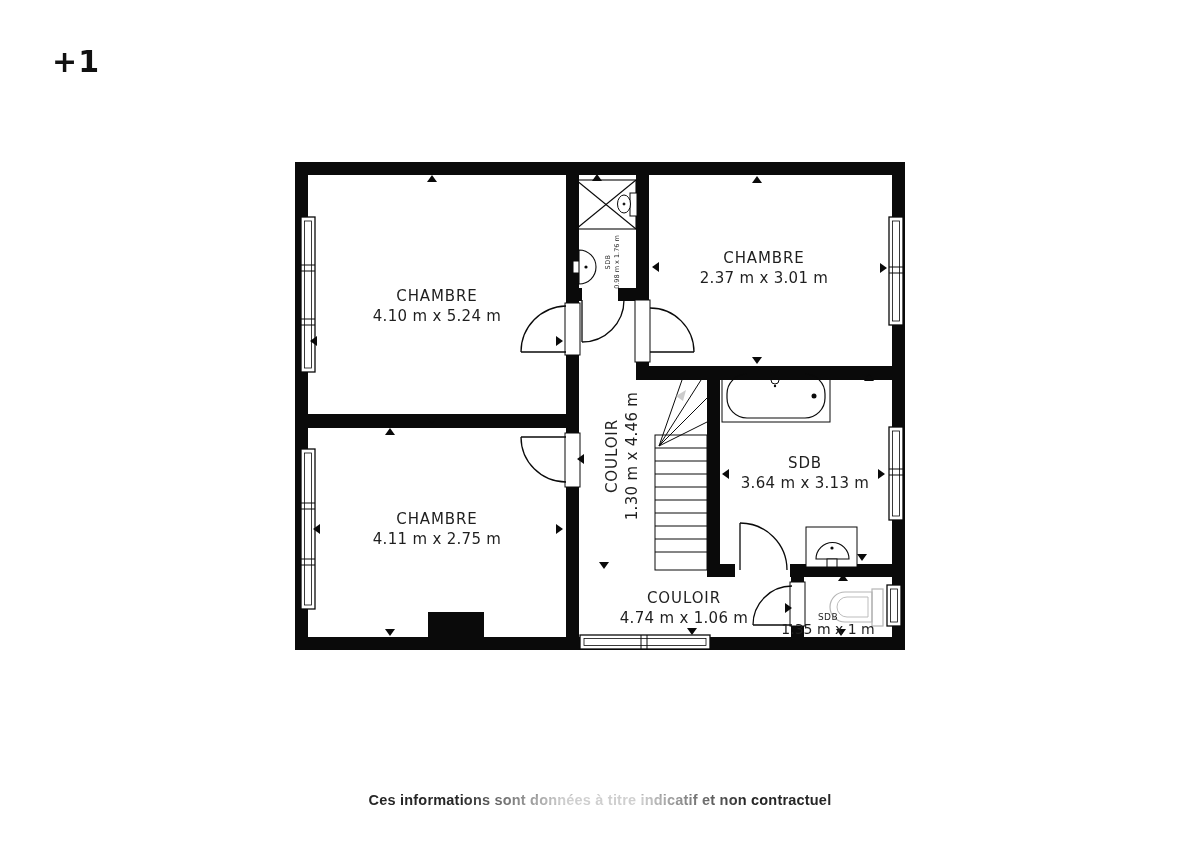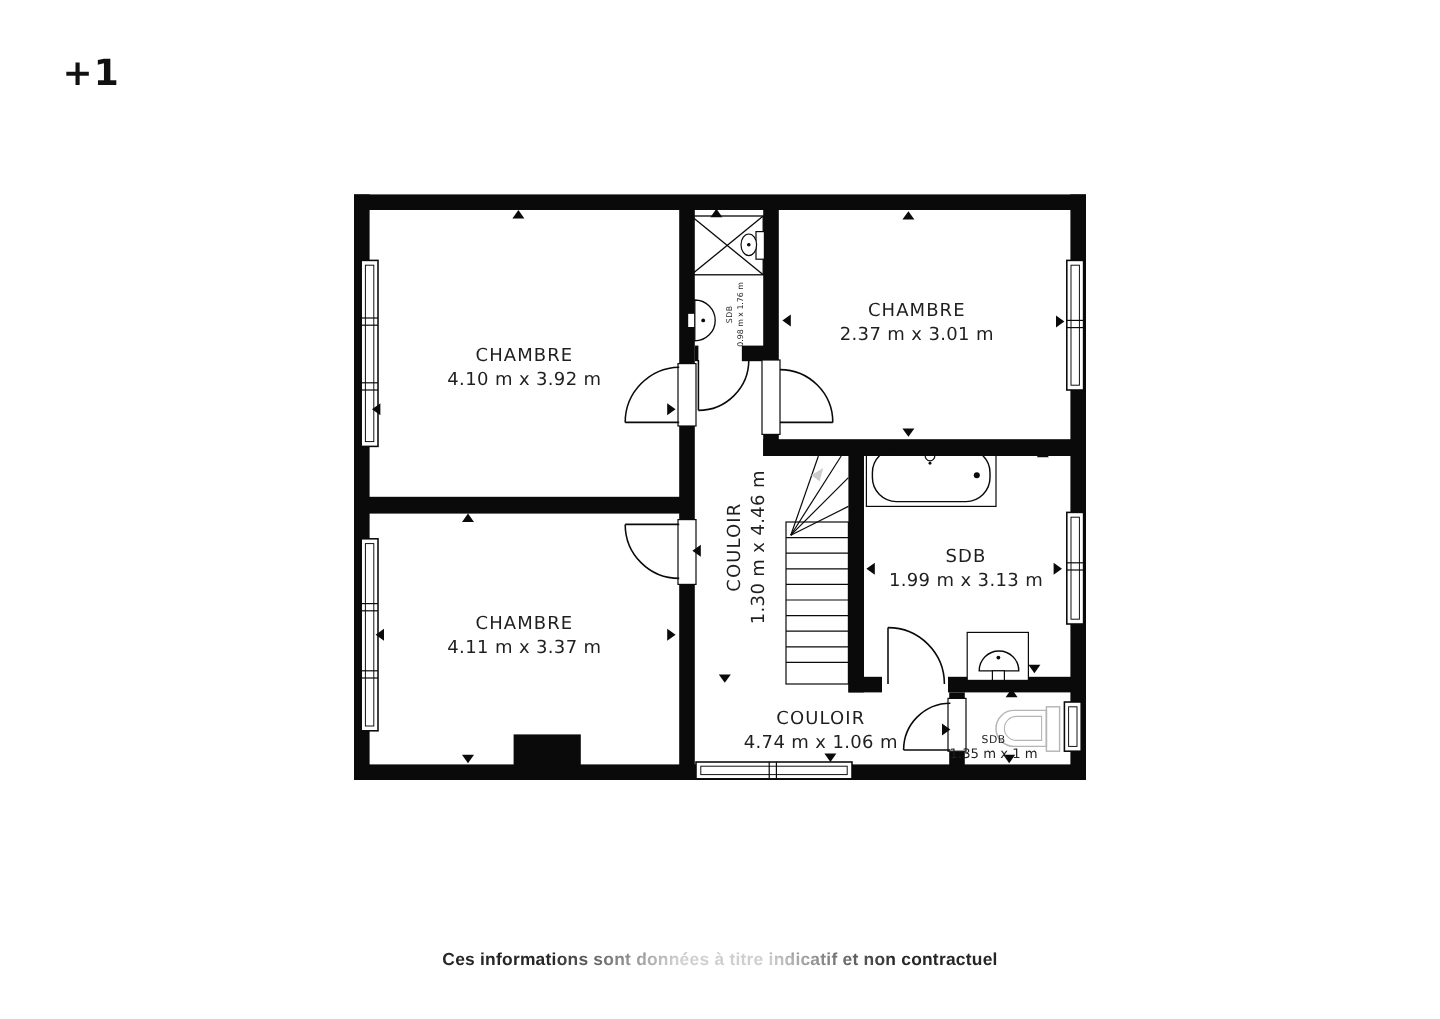--- a/index.html
+++ b/index.html
@@ -10,21 +10,21 @@
                color:#111;letter-spacing:1px;}
   svg.plan{position:absolute;left:0;top:0;}
   .room-label{position:absolute;transform:translate(-50%,-50%);text-align:center;
               white-space:nowrap;color:#1f1f1f;}
   .room-label .rname{font-size:15px;letter-spacing:0.9px;line-height:20px;}
   .room-label .rdims{font-size:15px;letter-spacing:0.3px;line-height:20px;}
   .room-label.rot{transform:translate(-50%,-50%) rotate(-90deg);}
   .room-label.tiny .rname{font-size:6.5px;line-height:9px;letter-spacing:0.4px;}
   .room-label.tiny .rdims{font-size:6.5px;line-height:9px;letter-spacing:0px;}
   .room-label.small .rname{font-size:9px;line-height:12px;letter-spacing:0.4px;}
-  .room-label.small .rdims{font-size:11px;line-height:12px;letter-spacing:0px;}
+  .room-label.small .rdims{font-size:14px;line-height:12px;letter-spacing:0px;}
   .disclaimer{position:absolute;left:0;top:792px;width:1200px;text-align:center;
               font-family:"Liberation Sans",sans-serif;font-size:14.5px;font-weight:600;
               color:#262626;letter-spacing:0.2px;}
   .wm-fade{position:absolute;left:462px;top:778px;width:280px;height:46px;pointer-events:none;
            background:radial-gradient(ellipse at center,rgba(255,255,255,0.78) 20%,rgba(255,255,255,0) 75%);}
 </style>
 </head>
 <body>
 
 <div class="page">
@@ -211,33 +211,33 @@
       <polygon points="862,561 857,554 867,554"></polygon>
       <polygon points="692,635 687,628 697,628"></polygon>
       <polygon points="792,608 785,603 785,613"></polygon>
       <polygon points="843,574 838,581 848,581"></polygon>
       <polygon points="841,636 836,629 846,629"></polygon>
     </g>
   </svg>
 
   <div class="room-label" style="left:437px;top:306px">
     <div class="rname">CHAMBRE</div>
-    <div class="rdims">4.10 m x 3.92 m</div>
+    <div class="rdims">4.10 m x 5.24 m</div>
   </div>
   <div class="room-label" style="left:764px;top:268px">
     <div class="rname">CHAMBRE</div>
     <div class="rdims">2.37 m x 3.01 m</div>
   </div>
   <div class="room-label" style="left:437px;top:529px">
     <div class="rname">CHAMBRE</div>
-    <div class="rdims">4.11 m x 3.37 m</div>
+    <div class="rdims">4.11 m x 2.75 m</div>
   </div>
   <div class="room-label" style="left:805px;top:473px">
     <div class="rname">SDB</div>
-    <div class="rdims">1.99 m x 3.13 m</div>
+    <div class="rdims">3.64 m x 3.13 m</div>
   </div>
   <div class="room-label rot" style="left:622px;top:456px">
     <div class="rname">COULOIR</div>
     <div class="rdims">1.30 m x 4.46 m</div>
   </div>
   <div class="room-label" style="left:684px;top:608px">
     <div class="rname">COULOIR</div>
     <div class="rdims">4.74 m x 1.06 m</div>
   </div>
   <div class="room-label rot tiny" style="left:613px;top:262px">

